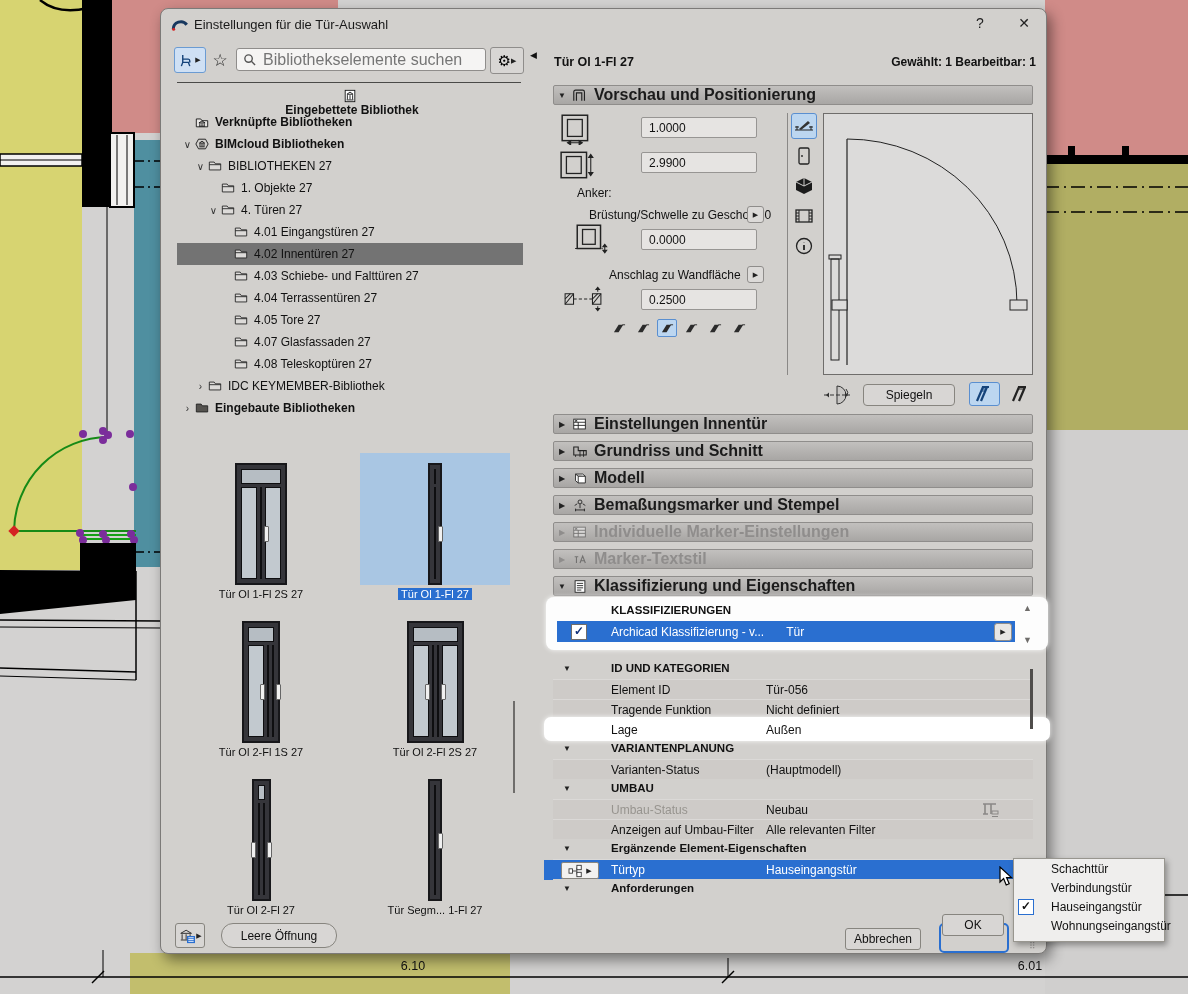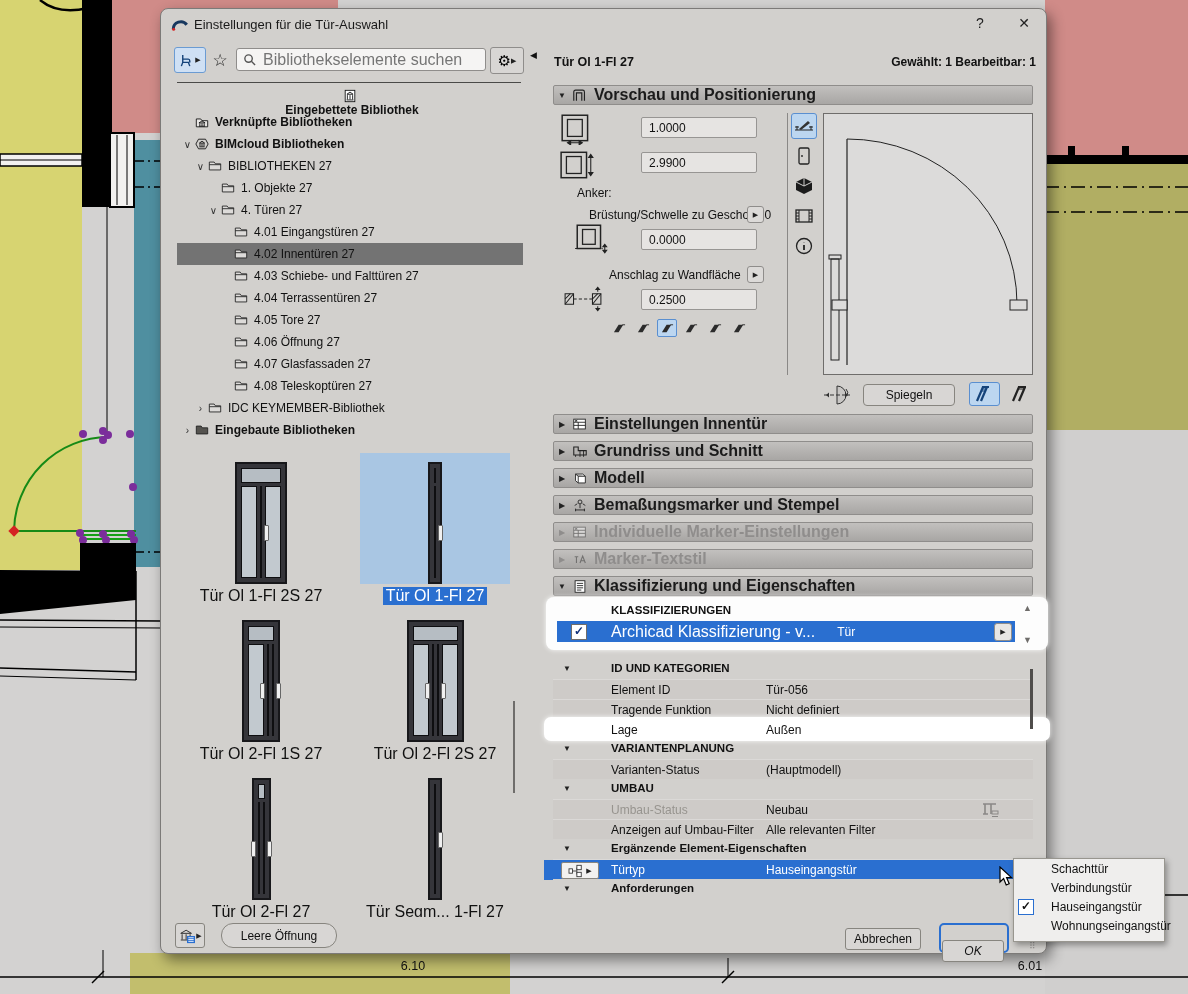--- a/index.html
+++ b/index.html
@@ -30,21 +30,21 @@
   .tree-row.selected{background:#737373;}
   .tree-row .arrow{width:13px;font-size:10px;color:#333;text-align:center;flex:none;}
   .tree-row .ticon{width:16px;height:14px;margin-right:5px;flex:none;}
   .tree-row.bold .tlabel{font-weight:bold;}
   
   #thumbs{position:absolute;left:178px;top:452px;width:344px;height:464px;overflow:hidden;
     display:grid;grid-template-columns:164px 164px;column-gap:10px;row-gap:6px;justify-items:center;}
   .thumb{width:150px;height:152px;display:flex;flex-direction:column;align-items:center;}
   .thumb .img-wrap{width:150px;height:132px;display:flex;align-items:flex-end;justify-content:center;}
   .thumb.selected .img-wrap{background:#a9c6e3;}
-  .thumb .tlabel{margin-top:3px;font-size:16px;color:#111;white-space:nowrap;}
+  .thumb .tlabel{margin-top:3px;font-size:11px;color:#111;white-space:nowrap;}
   .thumb.selected .tlabel{background:#2a6fd0;color:#fff;padding:0 3px;}
   .door{background:#35353a;border:2px solid #17171a;padding:4px;box-sizing:border-box;height:122px;display:flex;flex-direction:column;gap:3px;}
   .door .transom{height:13px;background:#b6bdc3;border:1px solid #0e0e10;}
   .door .body{flex:1;display:flex;gap:3px;}
   .door .sidelite{width:14px;background:#c2c9cf;border:1px solid #0e0e10;}
   .door .leaf{flex:1;background:#c8cfd4;border:1px solid #0e0e10;position:relative;}
   .door .handle{position:absolute;left:3px;top:50%;margin-top:-7px;width:3px;height:14px;background:#f0f0f0;border:1px solid #666;border-radius:1px;}
   .door .leaf.lf-r .handle{left:auto;right:3px;}
   #thumb-scroll{position:absolute;left:512px;top:700px;width:2px;height:92px;background:#6f6d6b;}
   
@@ -80,21 +80,21 @@
   .vbtn.sel{background:#bcd6f0;border-color:#5a8fd0;}
   #preview-box{position:absolute;left:662px;top:104px;width:208px;height:260px;background:#dcdbda;border:1px solid #6f6d6b;}
   #mirror-row-btn{left:702px;top:375px;width:90px;height:20px;}
   .swingbtn{position:absolute;top:373px;width:29px;height:22px;display:flex;align-items:center;justify-content:center;border:1px solid transparent;border-radius:3px;}
   .swingbtn.sel{background:#bcd6f0;border-color:#5a8fd0;}
   
   #class-band{position:absolute;left:385px;top:588px;width:502px;height:53px;background:#fdfdfd;border-radius:8px;box-shadow:0 0 5px rgba(255,255,255,.9);}
   #class-header{position:absolute;left:450px;top:595px;font-size:11.5px;font-weight:bold;color:#111;}
   #class-row{position:absolute;left:396px;top:612px;width:458px;height:21px;background:#2a6fd0;display:flex;align-items:center;}
   #class-row .cb{width:14px;height:14px;background:#fff;border:1px solid #6f6d6b;margin-left:14px;text-align:center;line-height:13px;font-size:12px;color:#10307a;font-weight:bold;flex:none;}
-  #class-row .cl{color:#fff;font-size:16px;margin-left:24px;white-space:nowrap;}
+  #class-row .cl{color:#fff;font-size:12px;margin-left:24px;white-space:nowrap;}
   #class-row .cv{color:#fff;font-size:12px;margin-left:22px;}
   #class-fly{position:absolute;right:3px;top:2px;width:16px;height:16px;background:#e8e6e4;border:1px solid #8f8d8b;border-radius:3px;font-size:7px;display:flex;align-items:center;justify-content:center;color:#222;}
   .scroll-arrow{position:absolute;left:862px;font-size:9px;color:#6f6d6b;}
   
   #props{position:absolute;left:392px;top:650px;width:480px;}
   .prop-row{position:relative;height:20px;font-size:12px;color:#111;}
   .prop-row.row{background:#cecbc8;border-top:1px solid #dbd9d7;box-sizing:border-box;}
   .prop-row .caret{position:absolute;left:10px;top:5px;font-size:8px;color:#222;display:none;}
   .prop-row.group .caret{display:block;}
   .prop-row.group .plabel{font-weight:bold;font-size:11.5px;}
@@ -449,27 +449,20 @@
   </div>
 
   <div class="tree-row" style="padding-left: 43px;">
     <span class="arrow"></span>
     <svg class="ticon">
             <use href="#i-folder"></use>
           </svg>
     <span class="tlabel">4.05 Tore 27</span>
   </div>
 
-  <div class="tree-row" style="padding-left: 43px;">
-    <span class="arrow"></span>
-    <svg class="ticon">
-            <use href="#i-folder"></use>
-          </svg>
-    <span class="tlabel">4.06 Öffnung 27</span>
-  </div>
 
   <div class="tree-row" style="padding-left: 43px;">
     <span class="arrow"></span>
     <svg class="ticon">
             <use href="#i-folder"></use>
           </svg>
     <span class="tlabel">4.07 Glasfassaden 27</span>
   </div>
 
   <div class="tree-row" style="padding-left: 43px;">
@@ -888,21 +881,21 @@
 
     <span class="plabel">Anforderungen</span>
     <span class="pvalue"></span>
 
   </div>
 </div>
     <div id="prop-scroll"></div>
 
     <div class="btn" style="left:684px;top:919px;width:74px;height:20px;">Abbrechen</div>
     <div id="ok-ring"></div>
-    <div class="btn" style="left:781px;top:931px;width:60px;height:20px;font-style:italic;">OK</div>
+    <div class="btn" style="left:781px;top:905px;width:60px;height:20px;">OK</div>
     <div id="resize-grip">⠿</div>
   </div>
 
   <div id="dropdown">
   <div class="dd-item">
 
     <span>Schachttür</span>
   </div>
 
   <div class="dd-item">

